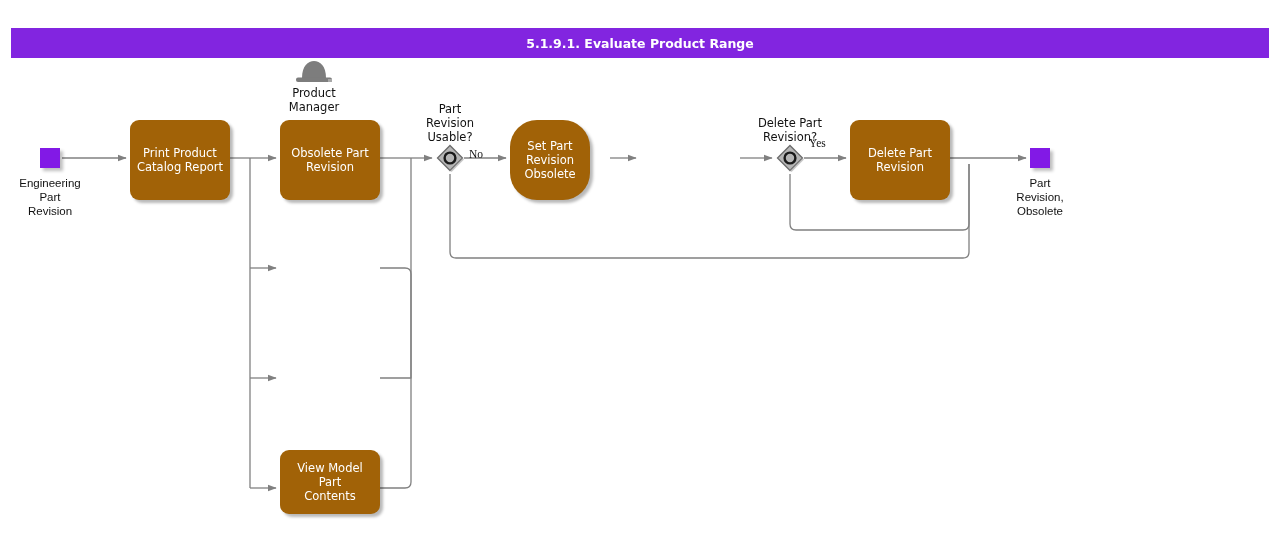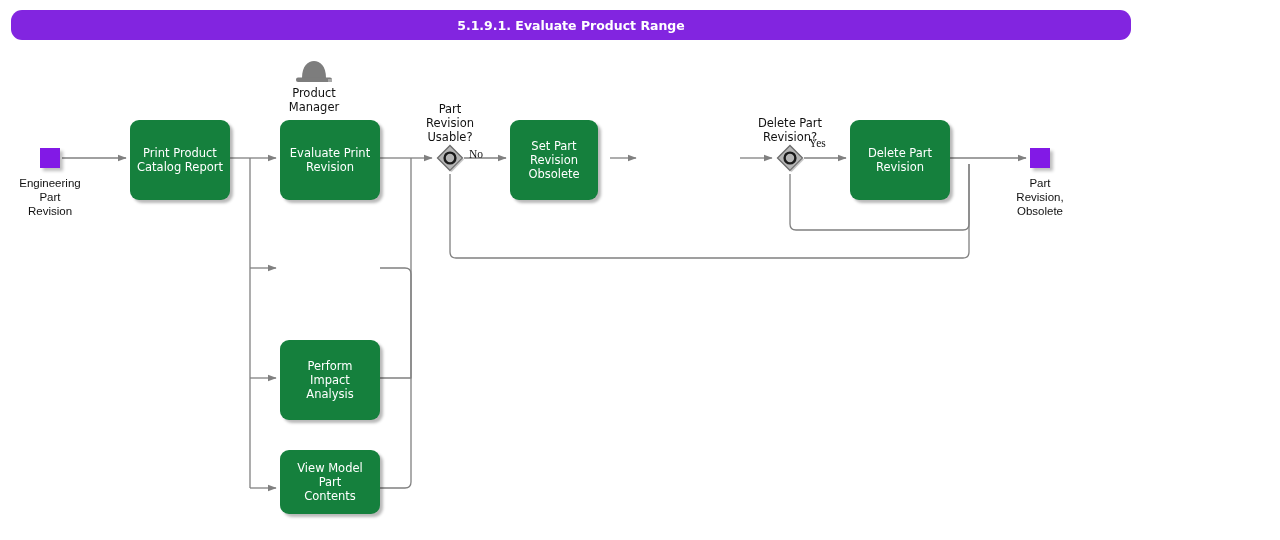--- a/index.html
+++ b/index.html
@@ -13,29 +13,28 @@
     height: 540px;
     position: relative;
     overflow: hidden;
     font-family: "DejaVu Sans", sans-serif;
   }
 
   
   #title-bar {
     position: absolute;
     left: 11px;
-    top: 10px;
-    width: 1120px;
+    top: 28px;
+    width: 1258px;
     height: 30px;
     background: #8225e0;
     display: flex;
     align-items: center;
     justify-content: center;
     box-sizing: border-box;
-    border-radius: 11px;
   }
   #title-bar .title-text {
     color: #ffffff;
     font-size: 12.5px;
     font-weight: bold;
     font-family: "DejaVu Sans", sans-serif;
     letter-spacing: 0px;
     white-space: nowrap;
   }
 
@@ -52,21 +51,21 @@
     left: 0;
     top: 0;
     width: 1280px;
     height: 540px;
     pointer-events: none;
   }
 
   
   .task {
     position: absolute;
-    background: #15803d;
+    background: #a16207;
     border-radius: 9px;
     box-shadow: 3px 3px 3px rgba(0,0,0,0.28);
     display: flex;
     align-items: center;
     justify-content: center;
     box-sizing: border-box;
     z-index: 4;
   }
   .task .task-label {
     color: #ffffff;
@@ -209,36 +208,32 @@
     <span class="role-label">Product
 Manager</span>
   </div>
 
   <div class="task" style="left:130px; top:120px; width:100px; height:80px;">
     <span class="task-label">Print Product
 Catalog Report</span>
   </div>
 
   <div class="task" style="left:280px; top:120px; width:100px; height:80px;">
-    <span class="task-label">Evaluate Print
+    <span class="task-label">Obsolete Part
 Revision</span>
   </div>
 
 
-  <div class="task" style="left:280px; top:340px; width:100px; height:80px;">
-    <span class="task-label">Perform Impact
-Analysis</span>
-  </div>
 
   <div class="task" style="left:280px; top:450px; width:100px; height:64px;">
     <span class="task-label">View Model Part
 Contents</span>
   </div>
 
-  <div class="task" style="left:510px; top:120px; width:88px; height:80px;">
+  <div class="task" style="left:510px; top:120px; width:80px; height:80px;border-radius:27px;">
     <span class="task-label">Set Part
 Revision
 Obsolete</span>
   </div>
 
 
   <div class="task" style="left:850px; top:120px; width:100px; height:80px;">
     <span class="task-label">Delete Part
 Revision</span>
   </div>

